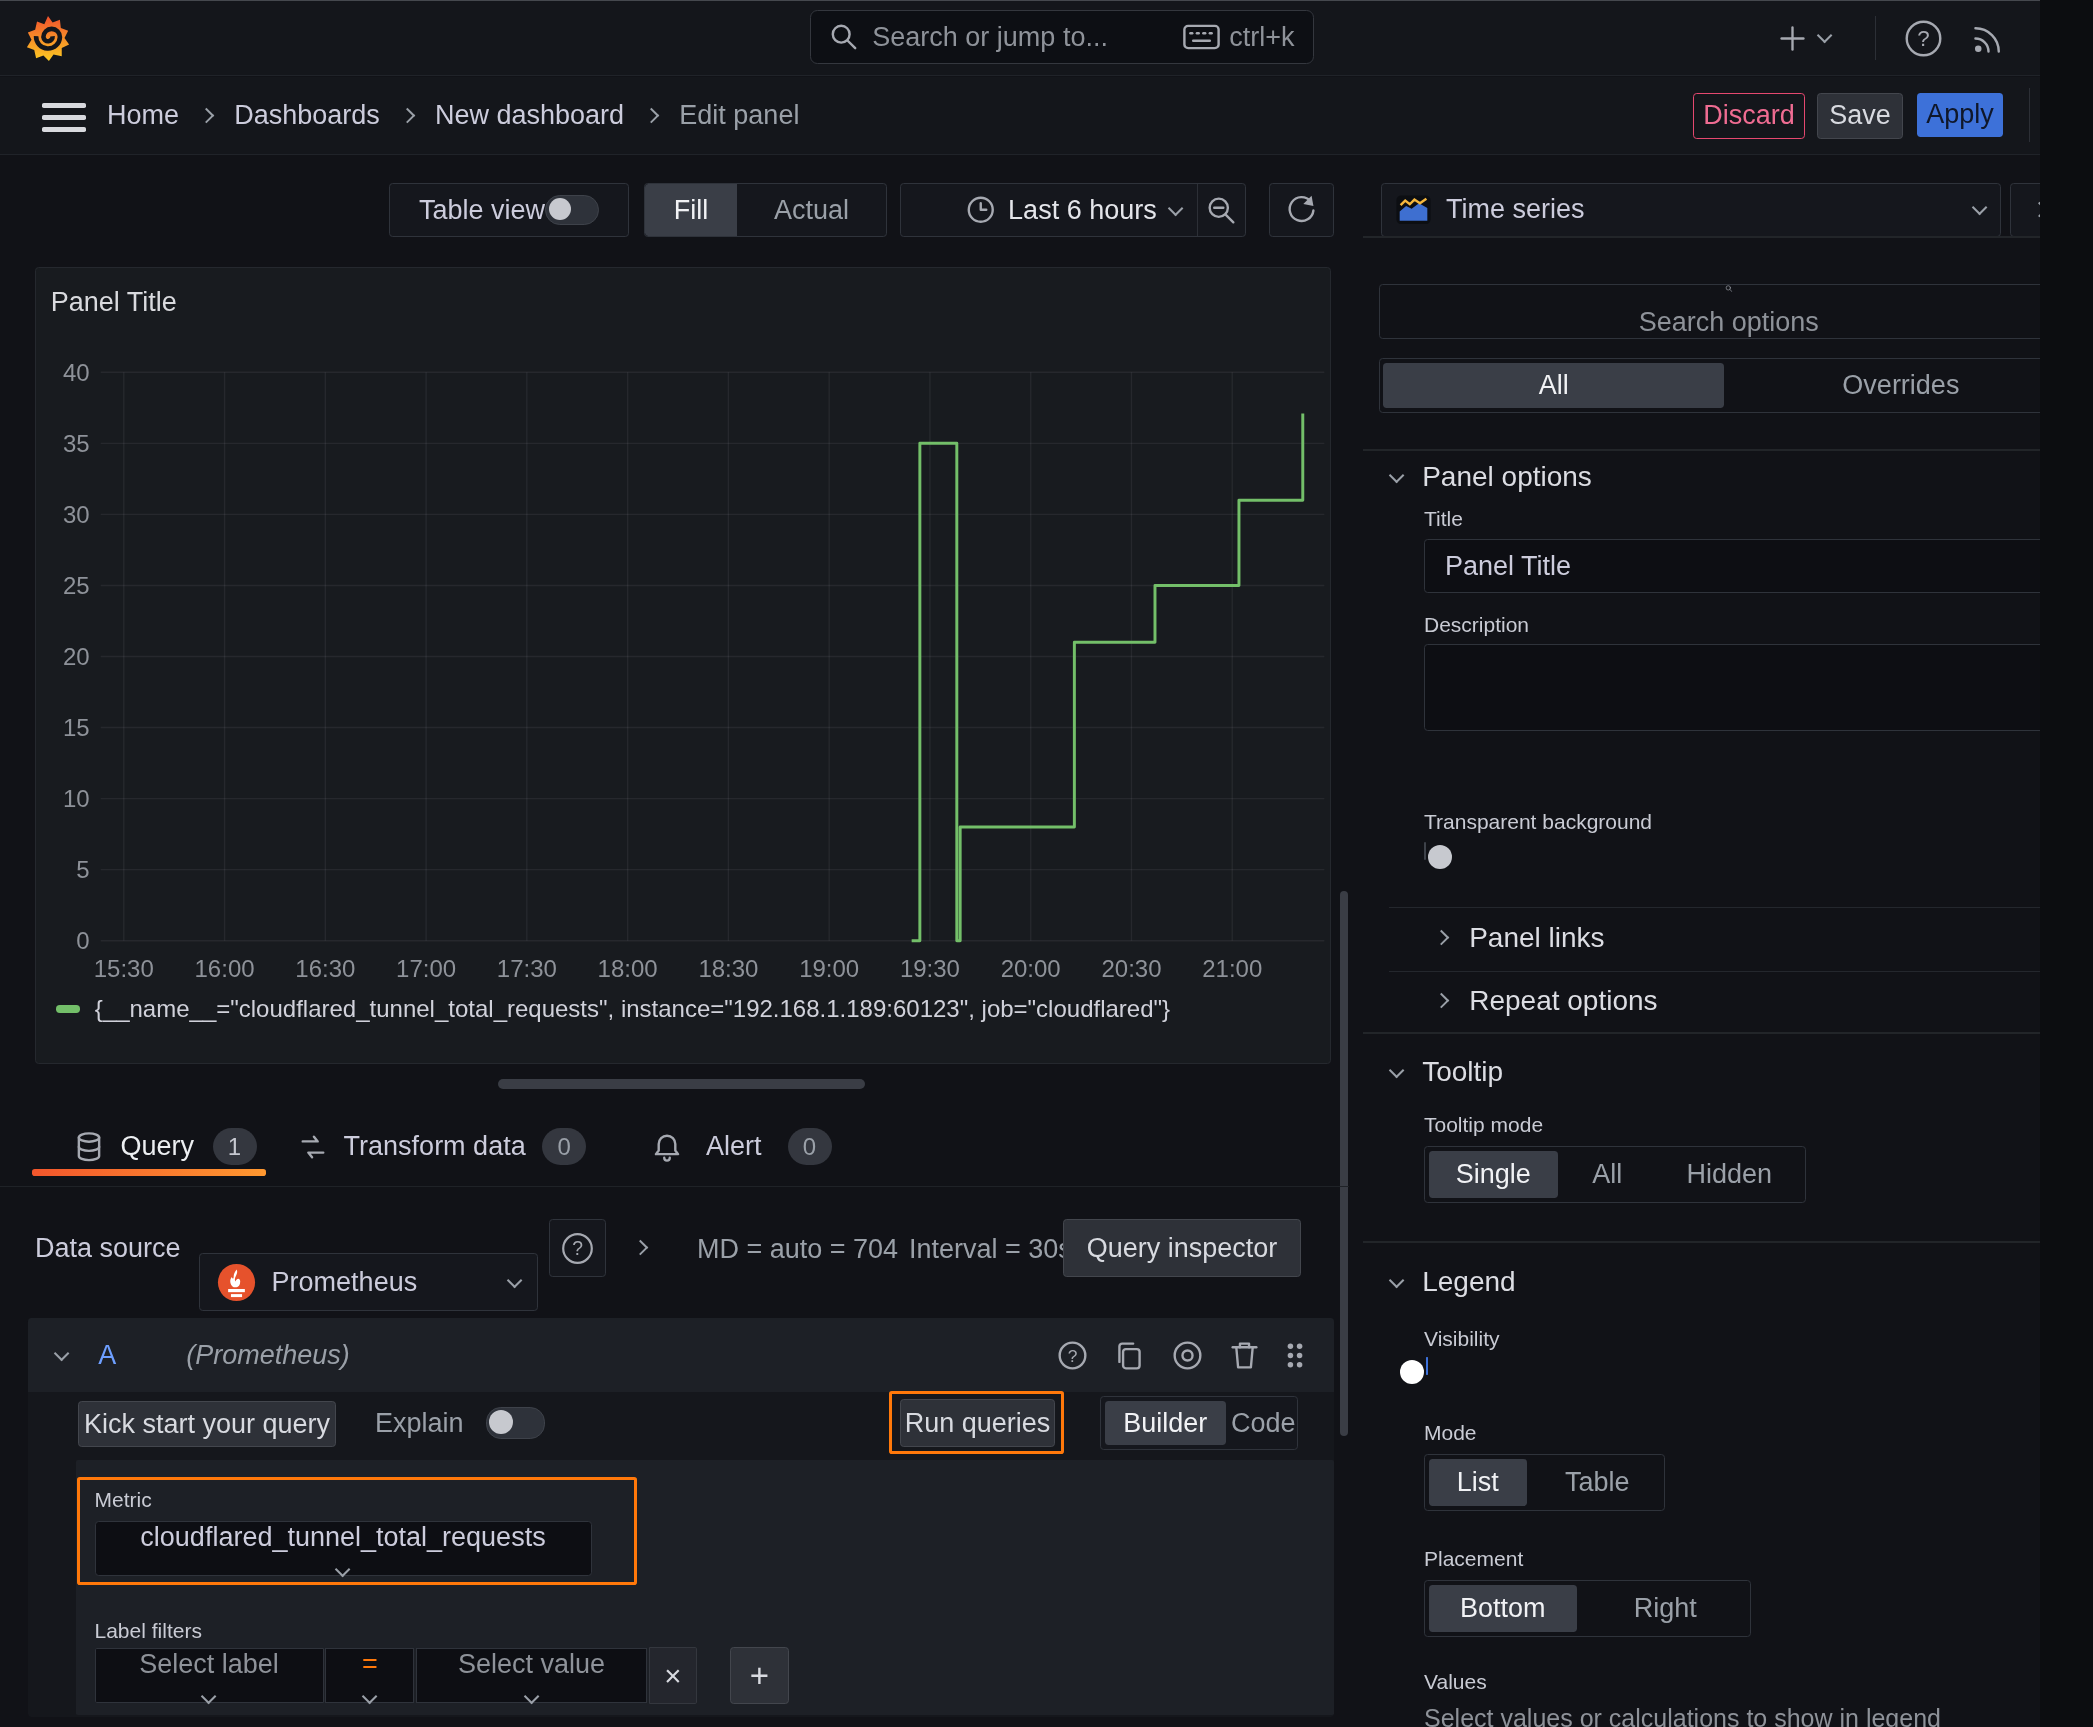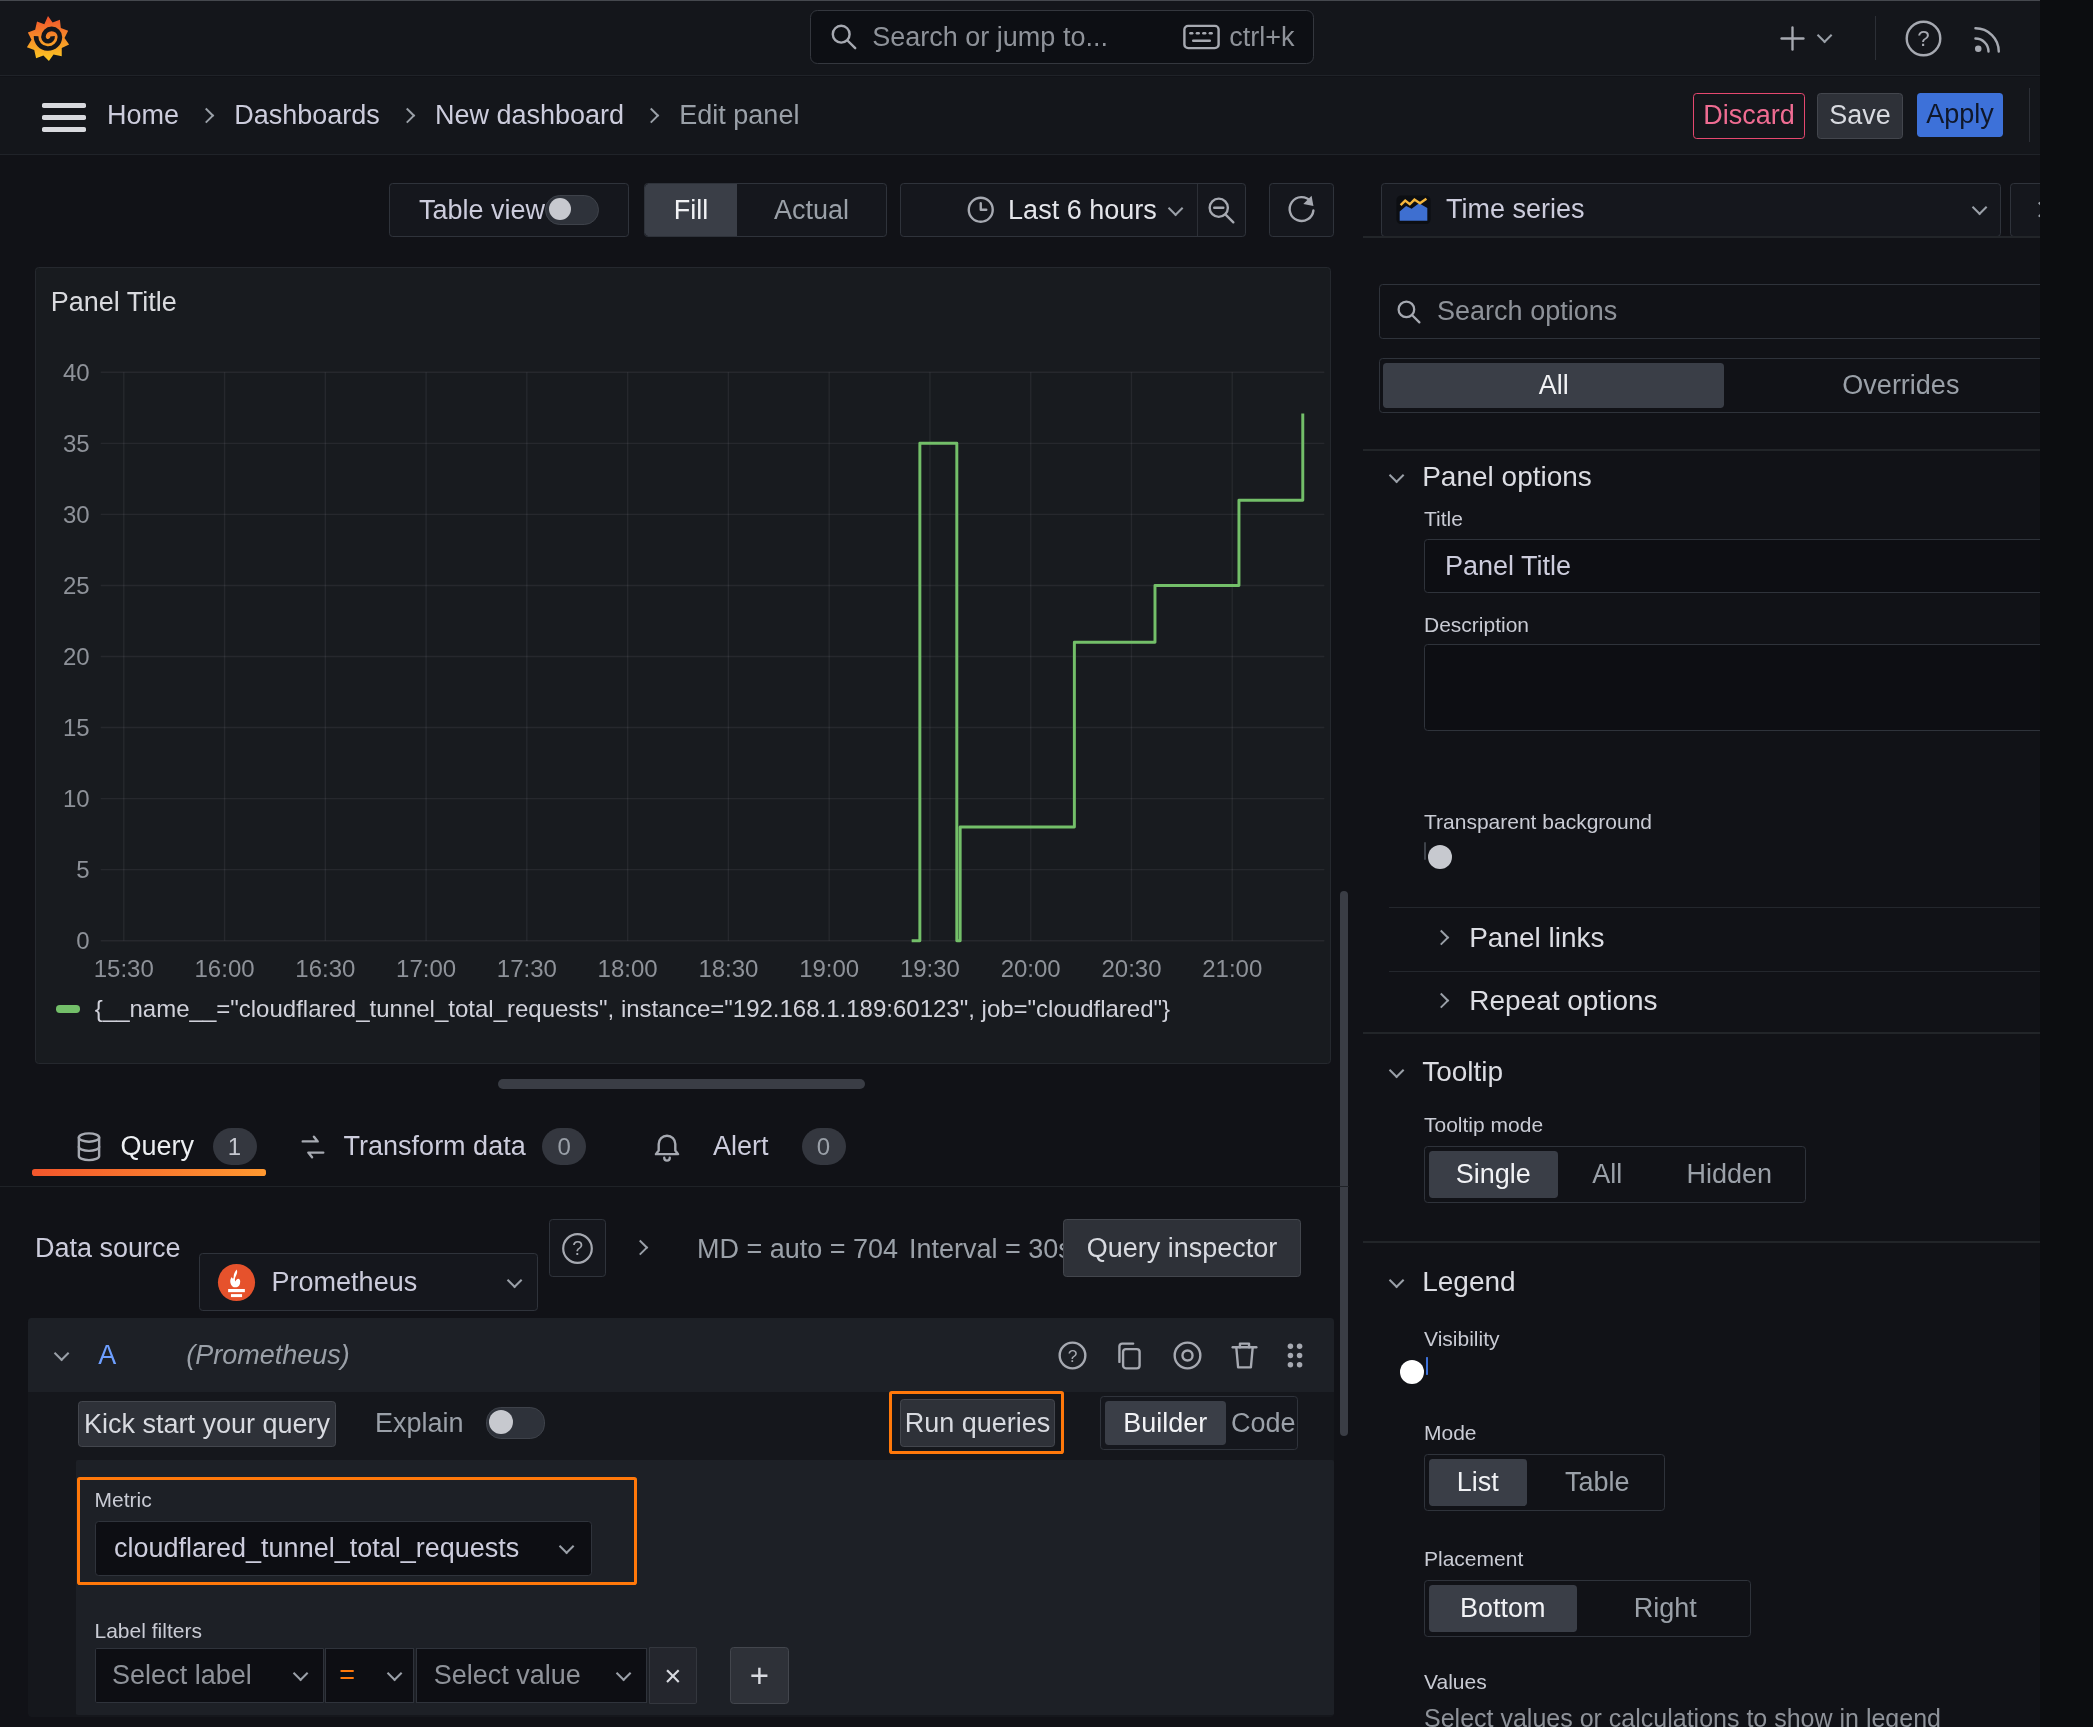--- a/index.html
+++ b/index.html
@@ -13,21 +13,21 @@
   
   .bar{position:absolute;left:0;width:2093px;background:#14161b;}
   #topbar{top:0;height:74px;border-top:1.8px solid #45484e;border-bottom:0.9px solid #202329;}
   #crumbbar{top:77px;height:77px;border-bottom:0.9px solid #202329;background:#14161b;}
   
   .btn{display:flex;align-items:center;justify-content:center;border-radius:3.7px;
        font-size:27px;color:#d8dae0;cursor:default;}
   .btn-sec{background:#2e3138;border:0.9px solid #43464d;}
   .boxed{background:#15171d;border:0.9px solid #2f333b;border-radius:3.7px;}
   .input{background:#0d0e13;border:0.9px solid #2f333b;border-radius:3.7px;color:#ccccdc;
-         font-family:"Liberation Sans",sans-serif;font-size:27px;}
+         font-family:"Liberation Sans",sans-serif;font-size:27px;flex-direction:column;}
   input::placeholder{color:#8e9299;}
   .seg-wrap{display:flex;background:#15171d;border:0.9px solid #2f333b;border-radius:3.7px;overflow:hidden;}
   .seg{display:flex;align-items:center;justify-content:center;font-size:27px;color:#9aa0a8;}
   .seg.on{background:#3a3e47;color:#f1f2f5;border-radius:3.7px;margin:3.7px;}
   .toggle{position:relative;width:57px;height:29.5px;border-radius:14.8px;background:#2e323a;border:0.9px solid #3e424a;}
   .toggle .knob{position:absolute;top:1.8px;left:2.8px;width:24px;height:24px;border-radius:50%;background:#c7c9cf;}
   .toggle.on{background:#3d71d9;border-color:#3d71d9;}
   .toggle.on .knob{left:auto;right:2.8px;background:#fff;}
   .chev{display:inline-block;width:12px;height:12px;border-right:2.8px solid #9aa0a8;
         border-bottom:2.8px solid #9aa0a8;transform:rotate(45deg);}
@@ -248,21 +248,21 @@
       <span class="badge">1</span>
     </div>
     <div class="abs" style="left:32px;top:48px;width:234px;height:7.4px;border-radius:2.8px;background:linear-gradient(90deg,#f3562c,#ff9830);"></div>
     <div class="abs row" style="left:299px;top:7.4px;gap:16.6px;">
       <svg width="28" height="28" viewBox="0 0 30 30">
         <path d="M4 9h16l-4-5M26 21H10l4 5" class="icon-stroke"></path>
       </svg>
       <span class="txt">Transform data</span>
       <span class="badge" style="color:#9aa0a8;">0</span>
     </div>
-    <div class="abs row" style="left:654px;top:7.4px;gap:33px;">
+    <div class="abs row" style="left:654px;top:7.4px;gap:26px;">
       <svg width="26" height="29.5" viewBox="0 0 28 32">
         <path d="M14 4a9 9 0 0 1 9 9v7l3 4H2l3-4v-7a9 9 0 0 1 9-9z" class="icon-stroke"></path>
         <path d="M11 28a3 3 0 0 0 6 0" class="icon-stroke"></path>
       </svg>
       <span class="txt">Alert</span>
       <span class="badge" style="color:#9aa0a8;">0</span>
     </div>
   </div>
 
   <div class="abs row" style="left:35px;top:1219px;height:58px;">

